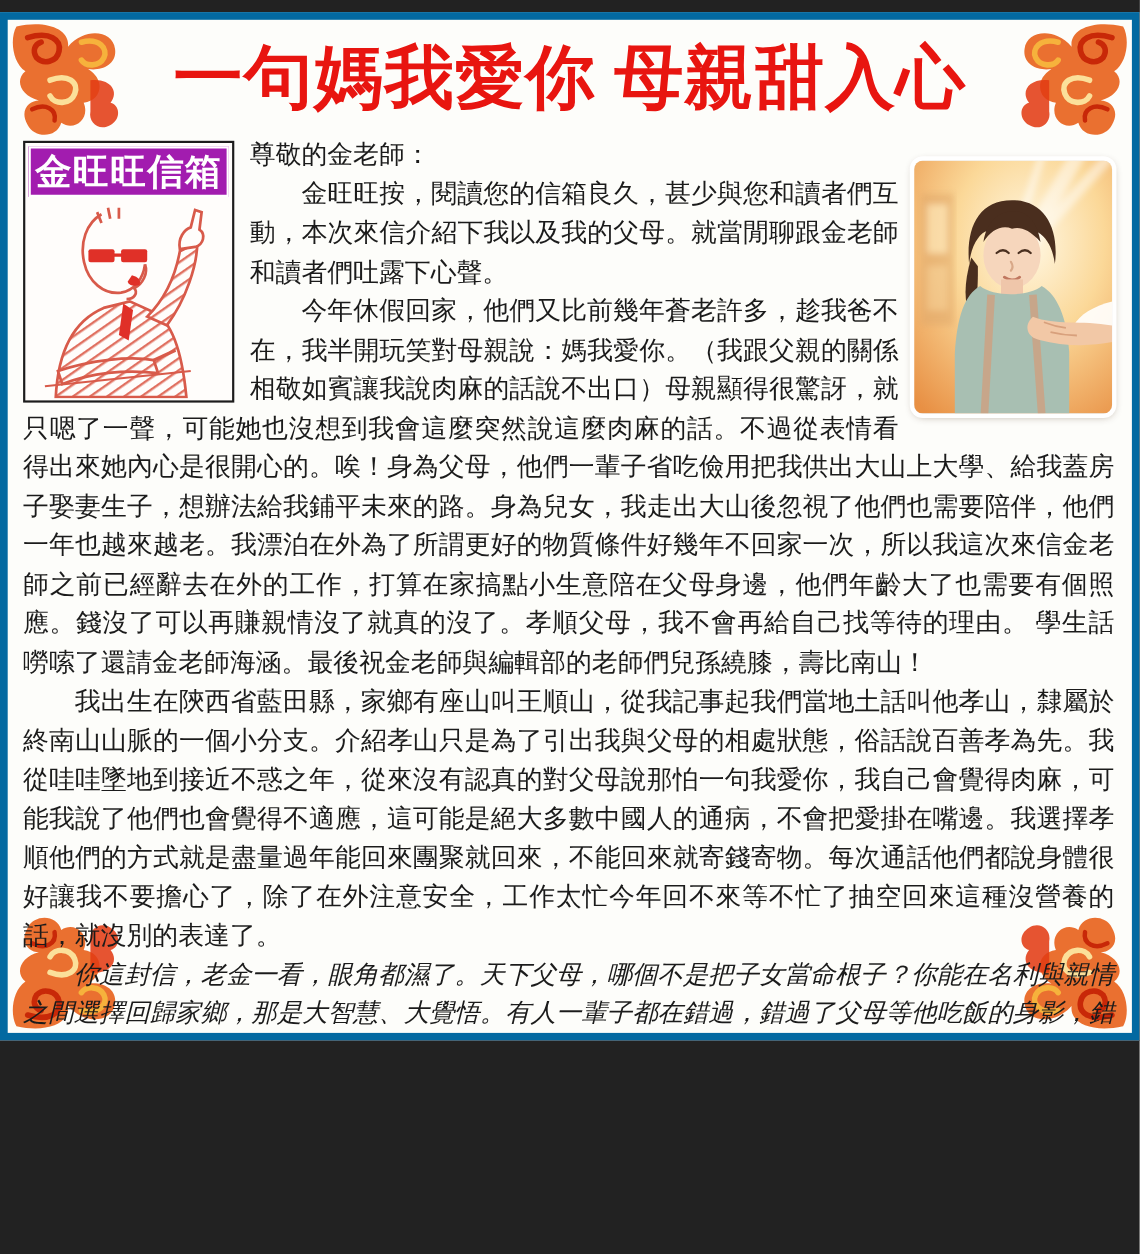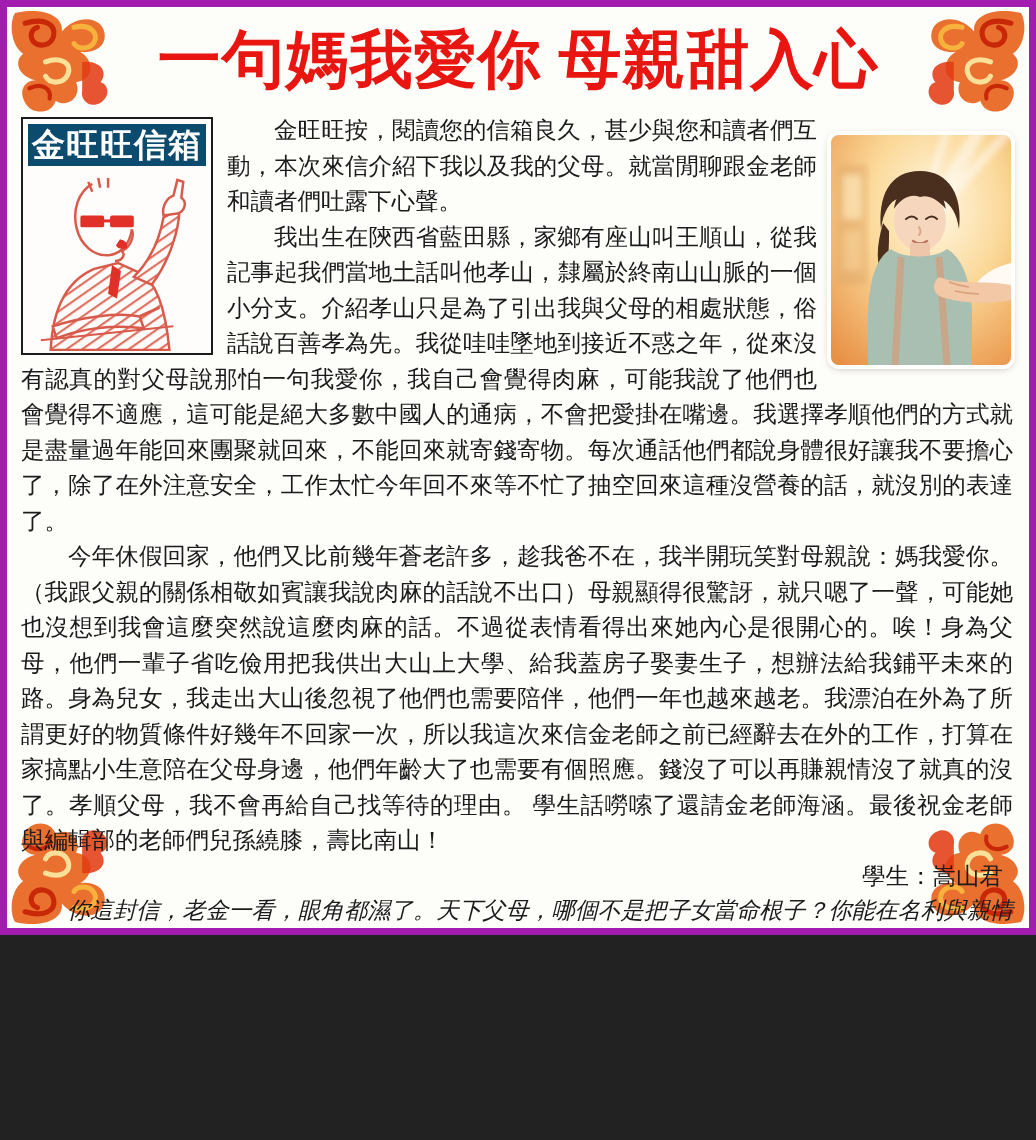--- a/index.html
+++ b/index.html
@@ -1,19 +1,19 @@
 <!DOCTYPE html>
 <html><head>
 <meta charset="utf-8">
 <style>
   html,body{margin:0;padding:0;background:#222;}
   .page{
     position:relative;width:1036px;height:935px;box-sizing:border-box;
-    background:#fdfdfa;border:7px solid #a21caf;overflow:hidden;
-    font-family:"Liberation Serif","DejaVu Serif",serif;color:#1b1b1b;
+    background:#fdfdfa;border:7px solid #0369a1;overflow:hidden;
+    font-family:"Liberation Serif","DejaVu Serif",serif;color:#1b1b1b;margin-top:11px;
   }
   
   .corner{position:absolute;width:126px;height:112px;z-index:1;pointer-events:none;}
   .corner svg{width:100%;height:100%;}
   .corner.tl{top:2px;left:2px;}
   .corner.tr{top:2px;right:2px;transform:scaleX(-1);}
   .corner.bl{bottom:2px;left:2px;transform:scaleY(-1);}
   .corner.br{bottom:2px;right:2px;transform:scale(-1,-1);}
   
   .headline{
@@ -28,21 +28,21 @@
     font-size:23.5px;line-height:35.5px;text-align:justify;
   }
   .flow p{margin:0;}
   .indent{text-indent:2em;}
   
   .logo-box{
     float:left;width:192px;height:238px;margin:4px 14px 4px 0;
     border:2px solid #1c1c1c;background:#fffdfb;box-sizing:border-box;
   }
   .logo-head{
-    height:46px;margin:3px;background:#0c4a6e;color:#fff;
+    height:46px;margin:3px;background:#a21caf;color:#fff;
     font-family:"Liberation Sans","DejaVu Sans",sans-serif;
     font-size:33px;font-weight:bold;line-height:46px;text-align:center;
     letter-spacing:1px;box-shadow:inset 0 0 0 2px #fff;
   }
   .mascot{width:100%;height:180px;}
   
   .photo-frame{
     float:right;width:180px;height:230px;margin:22px 2px 8px 14px;
     border-radius:8px;overflow:hidden;
     box-shadow:0 0 0 4px #fff,0 2px 8px rgba(60,30,0,.45);
@@ -195,24 +195,24 @@
         <rect x="79" y="108" width="20" height="14" fill="#efc6aa"></rect>
         <path d="M60 114 C46 122 39 142 37 176 L37 230 L141 230 L141 174 C139 142 130 122 116 114 C104 124 72 124 60 114 Z" fill="#a8bfb2"></path>
         <path d="M70 122 L64 230 M108 122 L116 230" stroke="#e0936a" stroke-width="7" opacity="0.55"></path>
 
         <path d="M180 128 C164 132 150 140 145 150 L180 162 Z" fill="#ffffff" opacity="0.9"></path>
         <path d="M180 150 C152 145 128 150 108 142 C99 150 103 161 114 163 C136 169 160 169 180 165 Z" fill="#f2c8a6"></path>
         <path d="M118 147 q10 4 20 5 M124 156 q12 3 24 3" fill="none" stroke="#d8a07c" stroke-width="1.6"></path>
       </svg>
     </div>
 
+    <p>尊敬的金老師：</p>
     <p class="indent">金旺旺按，閱讀您的信箱良久，甚少與您和讀者們互動，本次來信介紹下我以及我的父母。就當閒聊跟金老師和讀者們吐露下心聲。</p>
+    <p class="indent">今年休假回家，他們又比前幾年蒼老許多，趁我爸不在，我半開玩笑對母親說：媽我愛你。（我跟父親的關係相敬如賓讓我說肉麻的話說不出口）母親顯得很驚訝，就只嗯了一聲，可能她也沒想到我會這麼突然說這麼肉麻的話。不過從表情看得出來她內心是很開心的。唉！身為父母，他們一輩子省吃儉用把我供出大山上大學、給我蓋房子娶妻生子，想辦法給我鋪平未來的路。身為兒女，我走出大山後忽視了他們也需要陪伴，他們一年也越來越老。我漂泊在外為了所謂更好的物質條件好幾年不回家一次，所以我這次來信金老師之前已經辭去在外的工作，打算在家搞點小生意陪在父母身邊，他們年齡大了也需要有個照應。錢沒了可以再賺親情沒了就真的沒了。孝順父母，我不會再給自己找等待的理由。 學生話嘮嗦了還請金老師海涵。最後祝金老師與編輯部的老師們兒孫繞膝，壽比南山！</p>
     <p class="indent">我出生在陝西省藍田縣，家鄉有座山叫王順山，從我記事起我們當地土話叫他孝山，隸屬於終南山山脈的一個小分支。介紹孝山只是為了引出我與父母的相處狀態，俗話說百善孝為先。我從哇哇墜地到接近不惑之年，從來沒有認真的對父母說那怕一句我愛你，我自己會覺得肉麻，可能我說了他們也會覺得不適應，這可能是絕大多數中國人的通病，不會把愛掛在嘴邊。我選擇孝順他們的方式就是盡量過年能回來團聚就回來，不能回來就寄錢寄物。每次通話他們都說身體很好讓我不要擔心了，除了在外注意安全，工作太忙今年回不來等不忙了抽空回來這種沒營養的話，就沒別的表達了。</p>
-    <p class="indent">今年休假回家，他們又比前幾年蒼老許多，趁我爸不在，我半開玩笑對母親說：媽我愛你。（我跟父親的關係相敬如賓讓我說肉麻的話說不出口）母親顯得很驚訝，就只嗯了一聲，可能她也沒想到我會這麼突然說這麼肉麻的話。不過從表情看得出來她內心是很開心的。唉！身為父母，他們一輩子省吃儉用把我供出大山上大學、給我蓋房子娶妻生子，想辦法給我鋪平未來的路。身為兒女，我走出大山後忽視了他們也需要陪伴，他們一年也越來越老。我漂泊在外為了所謂更好的物質條件好幾年不回家一次，所以我這次來信金老師之前已經辭去在外的工作，打算在家搞點小生意陪在父母身邊，他們年齡大了也需要有個照應。錢沒了可以再賺親情沒了就真的沒了。孝順父母，我不會再給自己找等待的理由。 學生話嘮嗦了還請金老師海涵。最後祝金老師與編輯部的老師們兒孫繞膝，壽比南山！</p>
-    <p class="sig-right">學生：嵩山君</p>
 
     <div class="reply">
       <p class="indent">你這封信，老金一看，眼角都濕了。天下父母，哪個不是把子女當命根子？你能在名利與親情之間選擇回歸家鄉，那是大智慧、大覺悟。有人一輩子都在錯過，錯過了父母等他吃飯的身影，錯過了他們站在村口盼望的背影，最後只在墓碑前流淚，那淚再多也換不來一句「兒子回來啦」。人生最大的遺憾，不是沒賺到大錢，是沒陪到最親的人。你現在醒悟，還來得及。別人忙著掙世界，你在家守著根。這份心，值千金。記住，孝不是節日才想起的形式，而是日常的陪伴與回應。你回家，是你父母今生最大的福報。</p>
     </div>
   </div>
 
   <div class="reply-sig">金旺旺覆</div>
 
   <div class="notice">金旺旺按：本人的心水碼都刊在《點碼成金》，請查閱</div>
 

